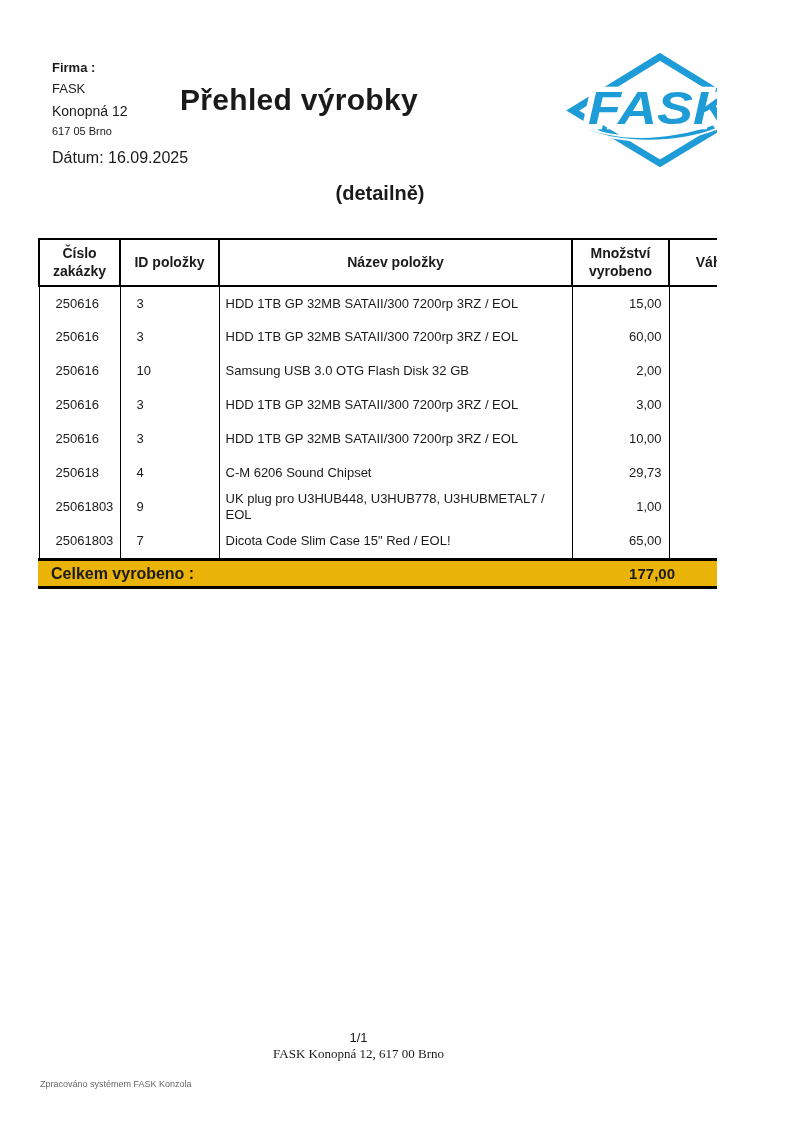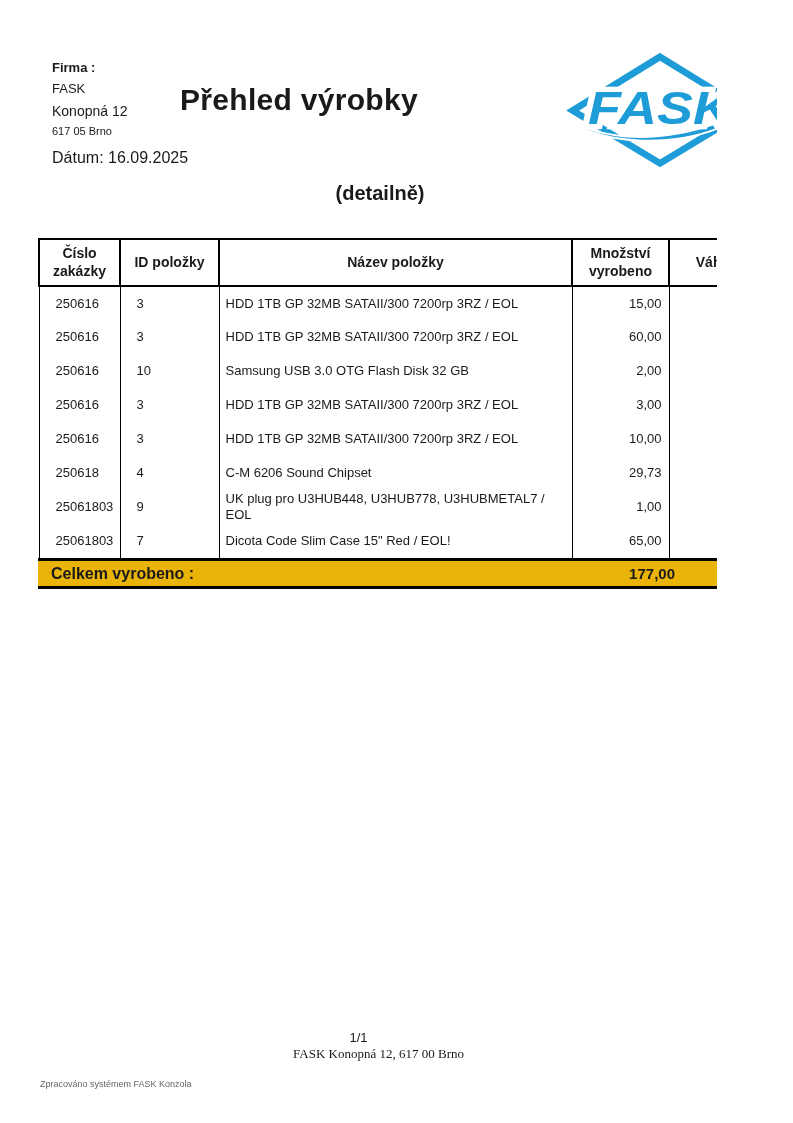--- a/index.html
+++ b/index.html
@@ -67,21 +67,20 @@
 
   
   .page-number {
     position: absolute; top: 1022px; left: 0; width: 100%;
     text-align: center; font-size: 13px; margin-top: 8px;
   }
   .footer-address {
     position: absolute; top: 1046px; left: 0; width: 100%;
     text-align: center; font-size: 13px;
     font-family: "Liberation Serif", serif;
-    margin-left: 20px;
   }
   .generated-by {
     position: absolute; left: 40px; top: 1079px;
     font-size: 9px; color: #666;
   }
 </style>
 </head>
 <body>
 
 <div class="page">

